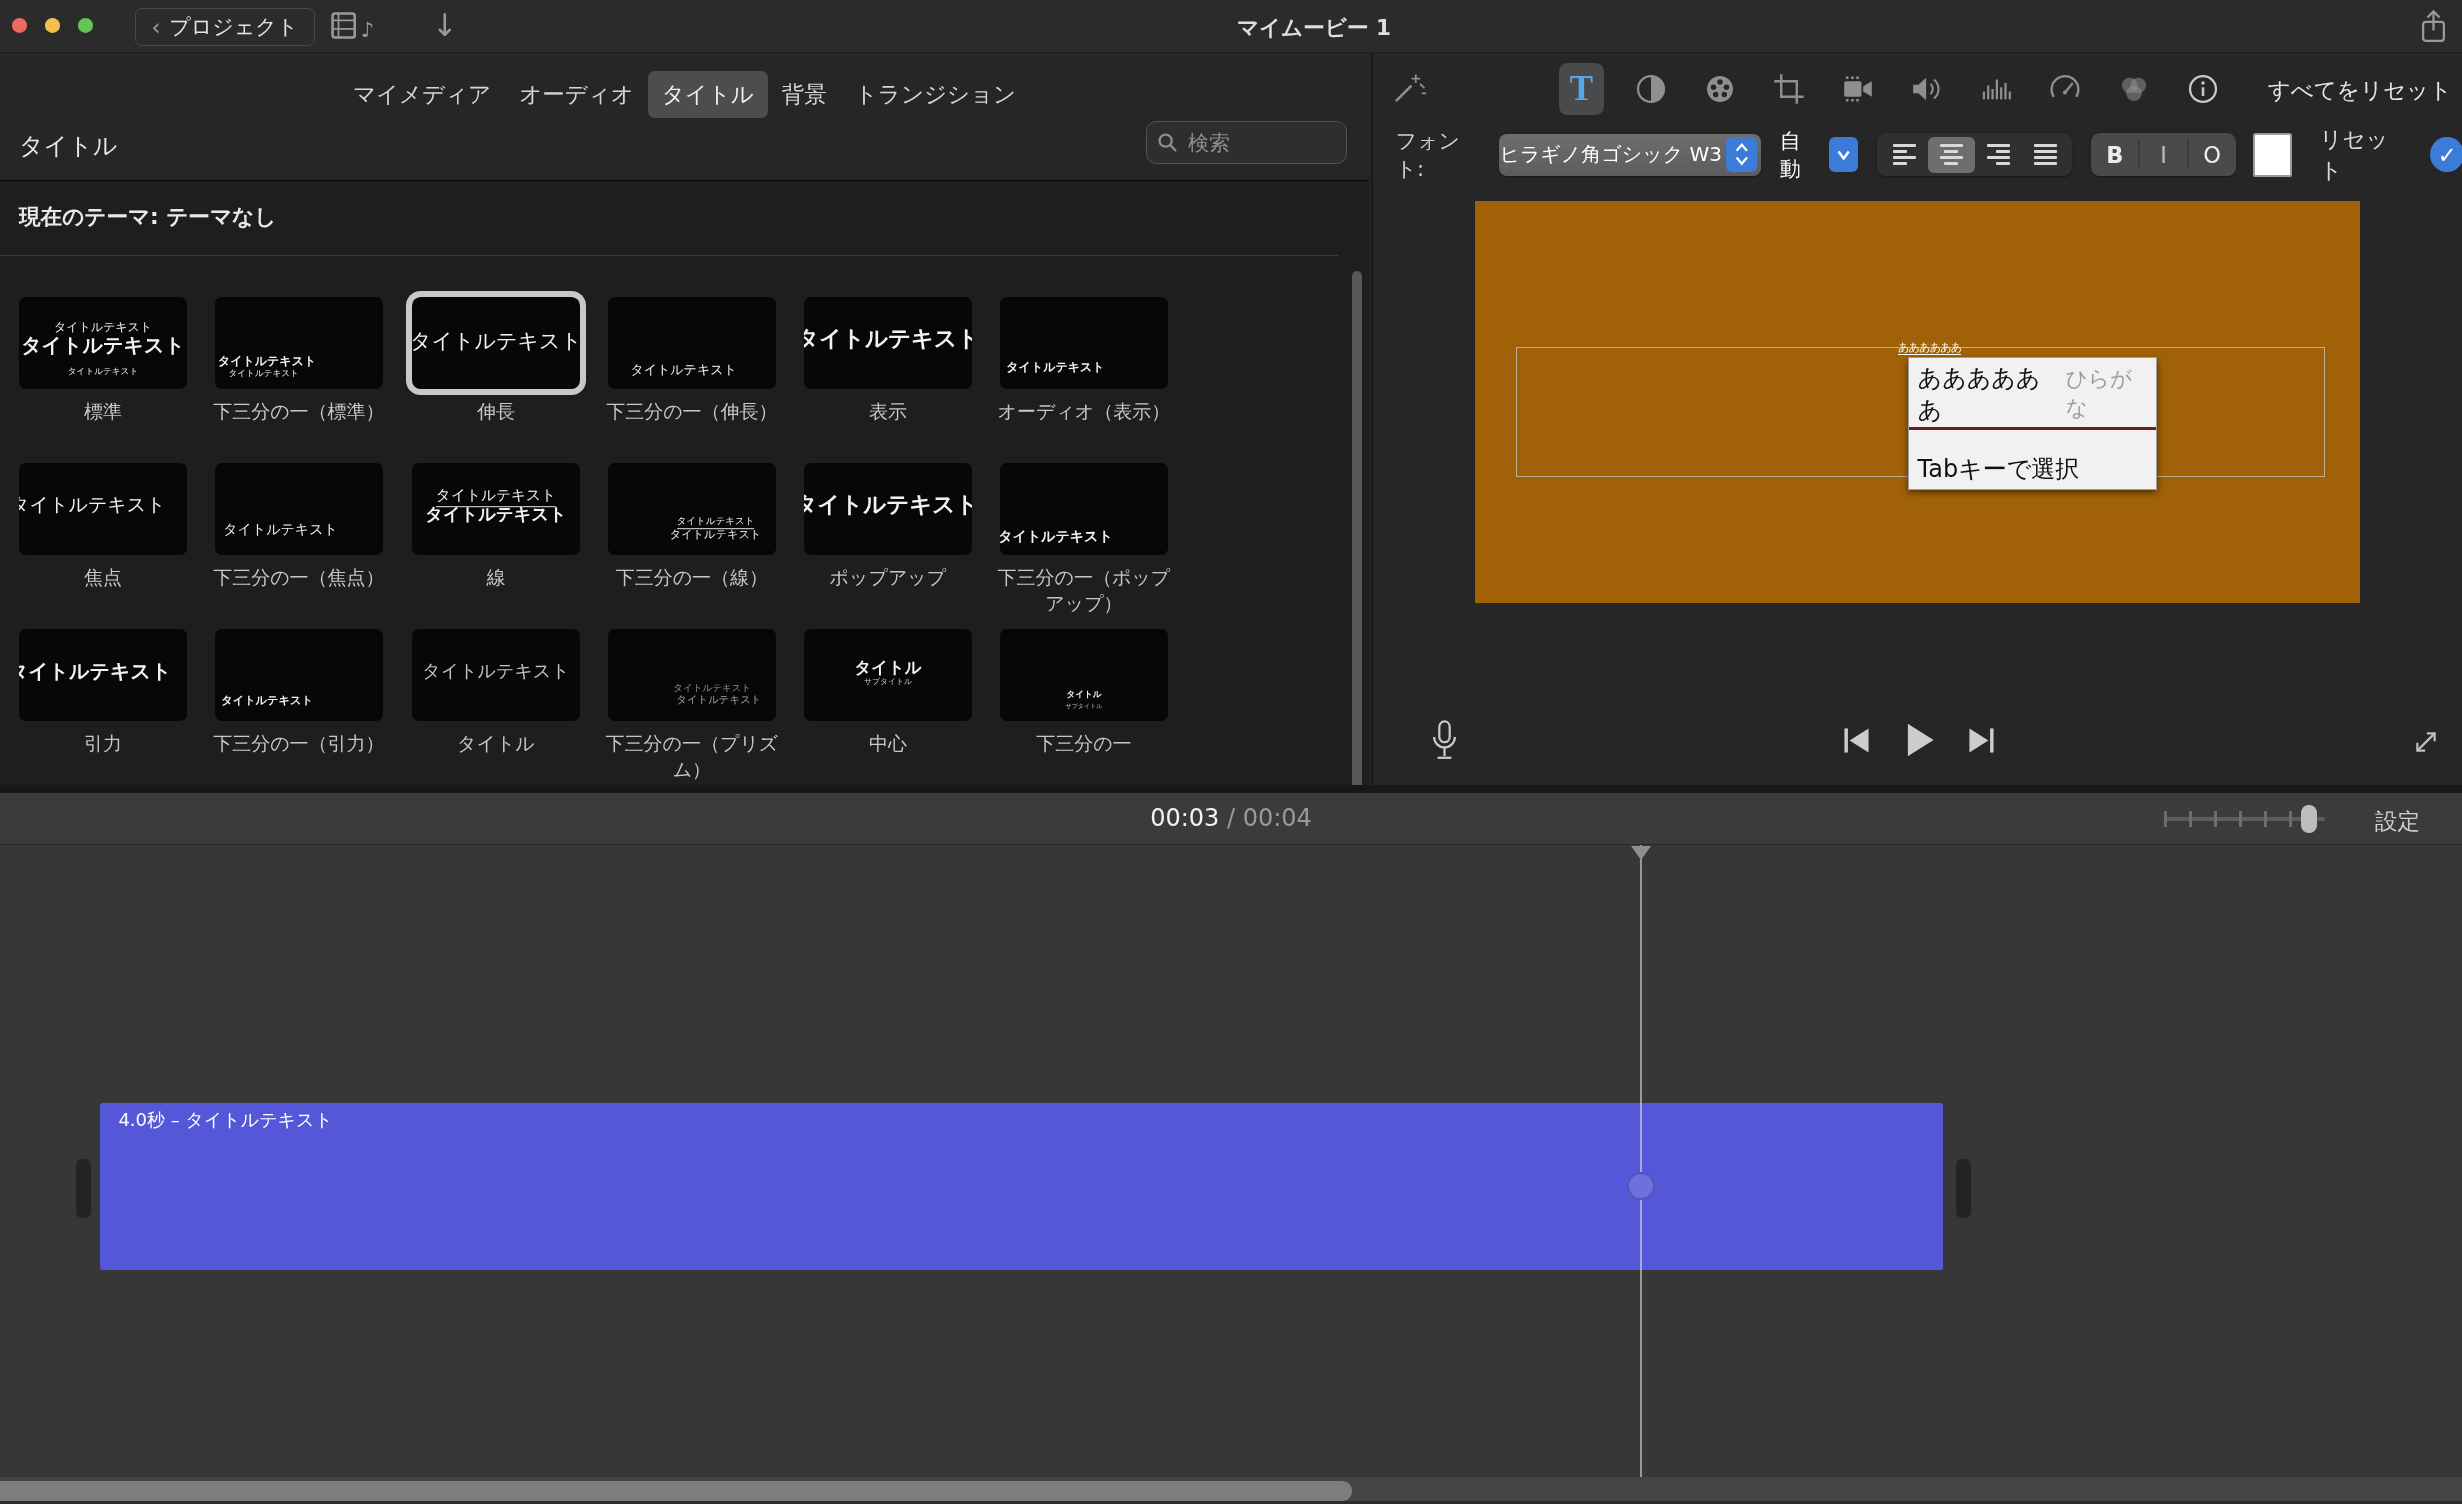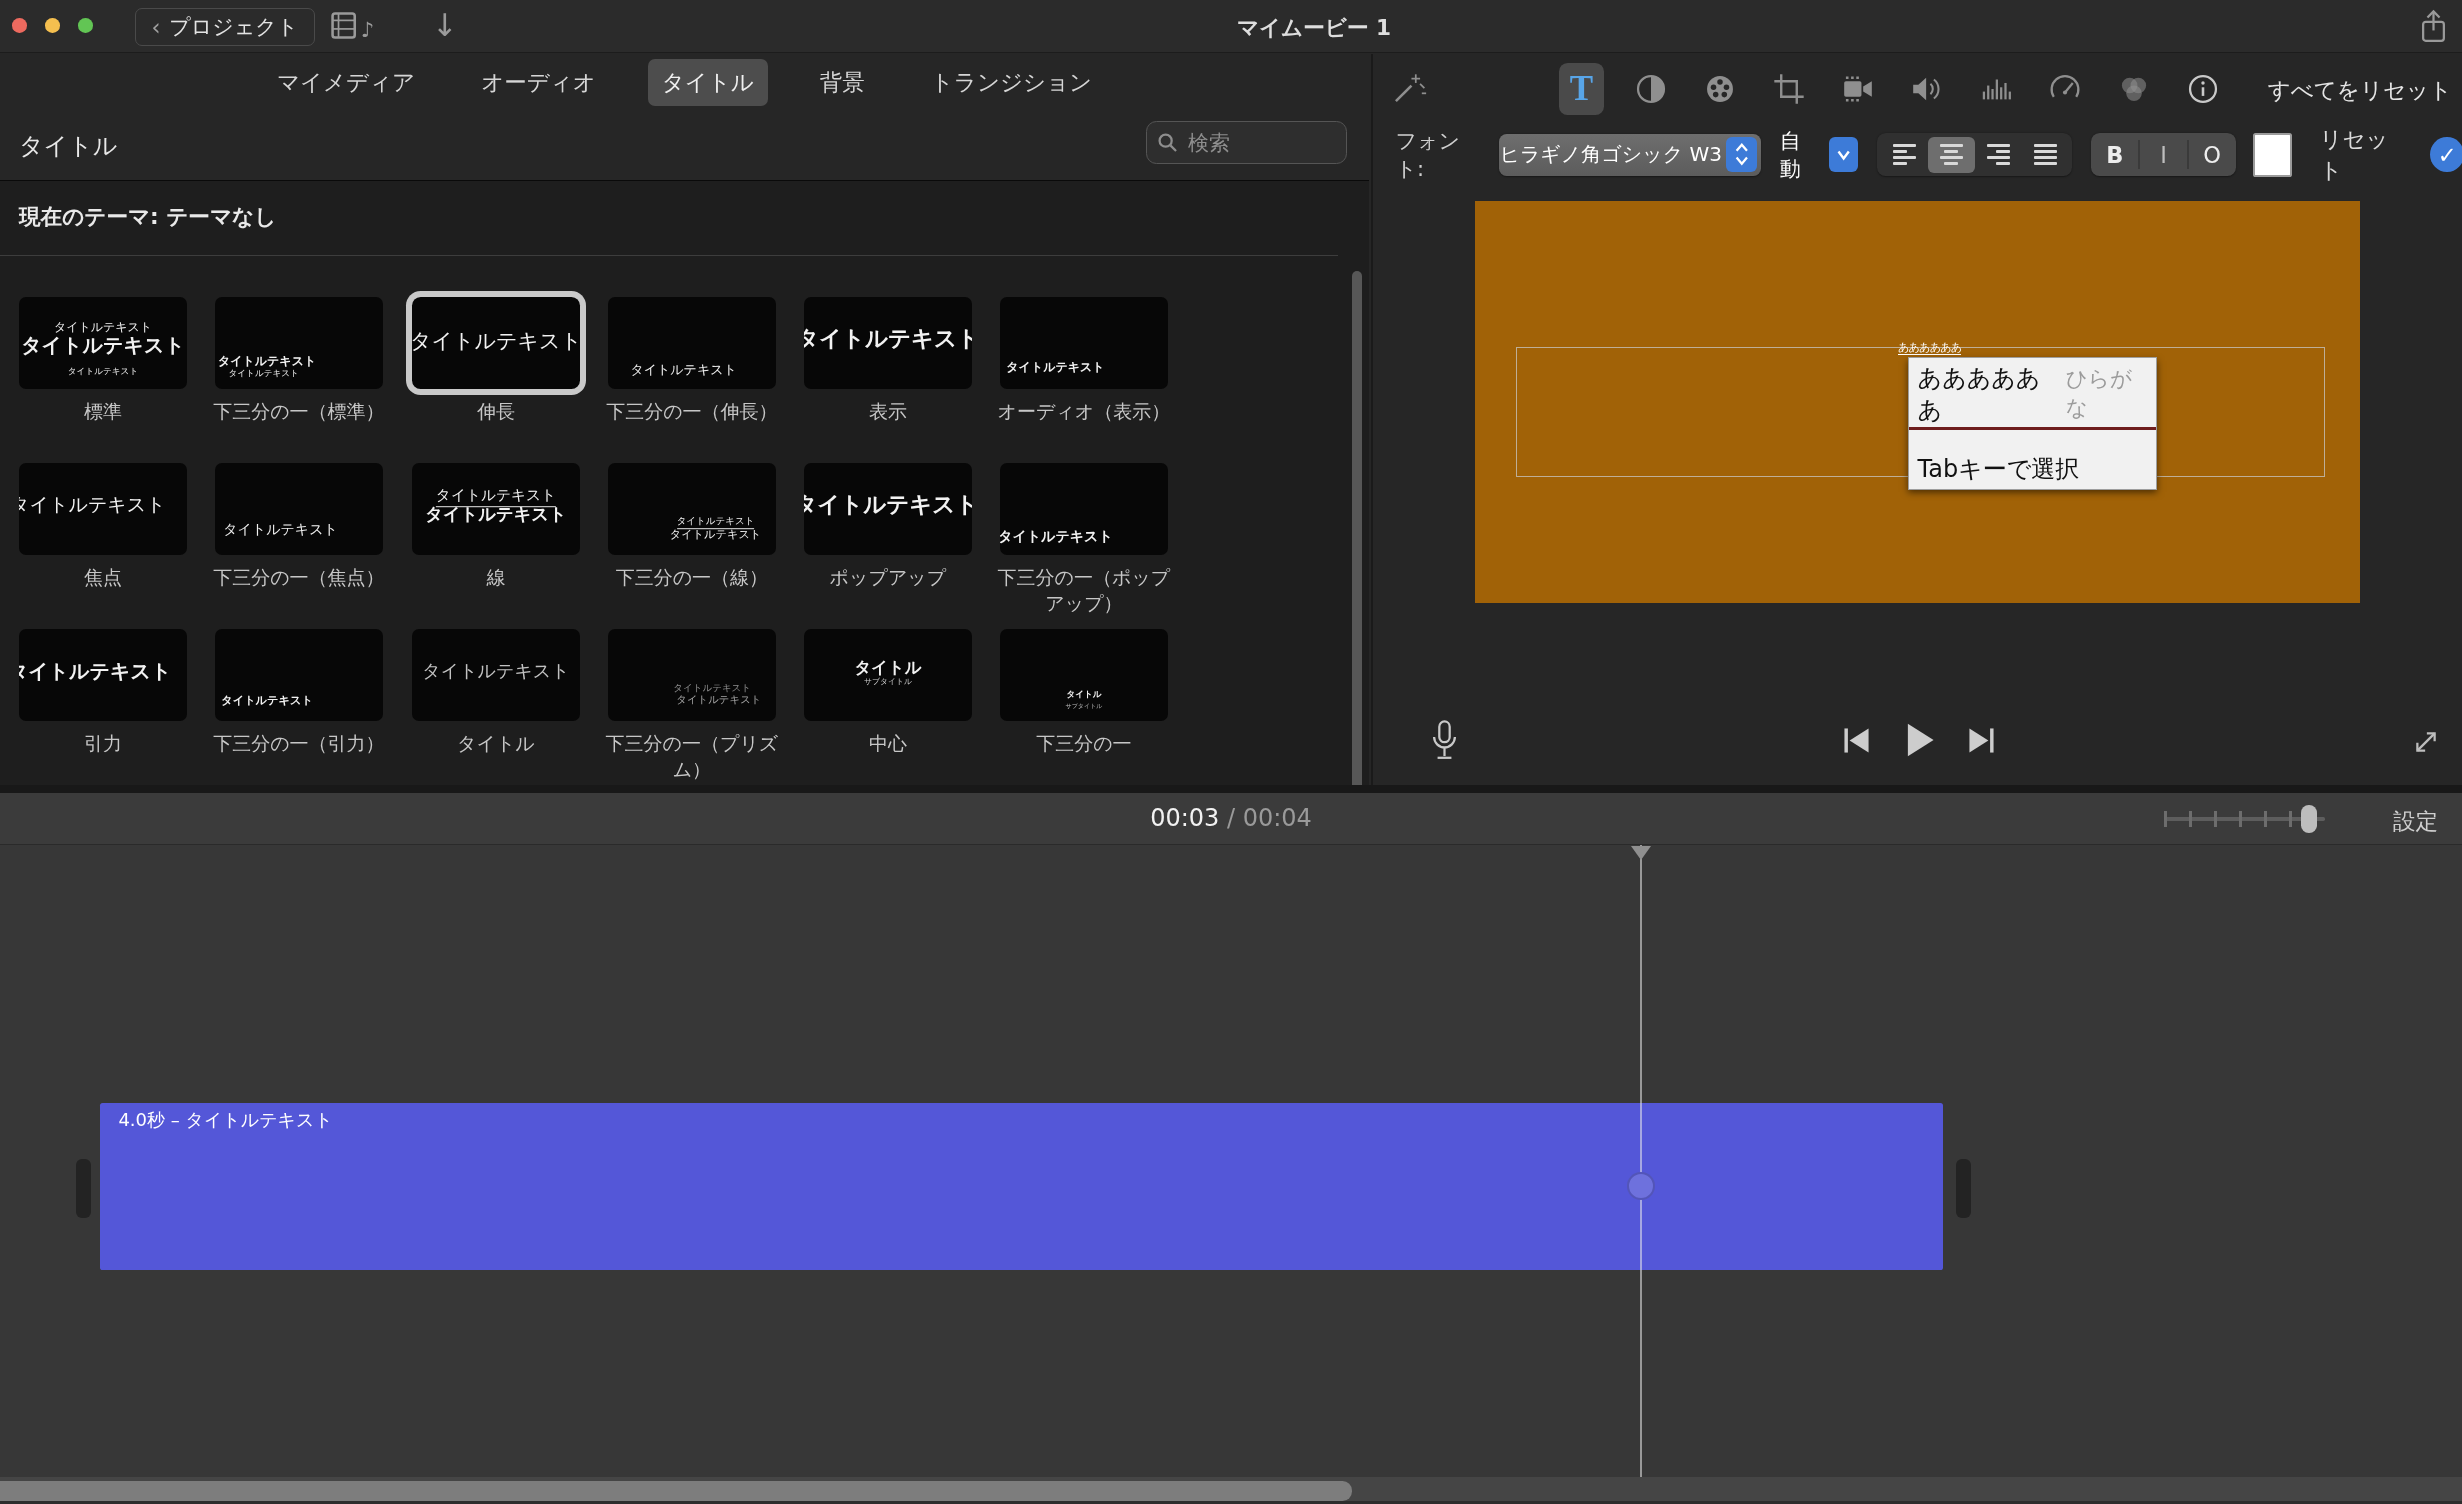--- a/index.html
+++ b/index.html
@@ -13,21 +13,21 @@
   
   #topbar{left:0;top:0;width:2462px;height:52px;background:#2b2b2b;border-bottom:1.7px solid #1c1c1c;}
   .light{width:14.7px;height:14.7px;border-radius:50%;top:18px;}
   #backbtn{left:135px;top:7.8px;height:36px;padding:0 15.6px;border:0.9px solid #4a4a4a;border-radius:7px;
     display:flex;align-items:center;gap:8.6px;color:#e3e3e3;font-size:21px;}
   #backbtn .chev{color:#9f9f9f;font-size:22.5px;}
   .topicon{color:#9a9a9a;}
   #wintitle{top:13px;left:1193px;width:242px;text-align:center;color:#dedede;font-size:21.6px;font-weight:600;}
   
   #leftpanel{left:0;top:54px;width:1369px;height:731px;background:#262626;}
-  #tabrow{left:0;top:0;width:100%;height:57px;display:flex;align-items:center;justify-content:center;gap:38px;}
+  #tabrow{left:0;top:12px;width:100%;height:57px;display:flex;align-items:center;justify-content:center;}
   .tab{color:#d6d6d6;font-size:22.5px;padding:7.8px 14px;border-radius:7px;white-space:nowrap;}
   .tab.sel{background:#4d4d4d;color:#f0f0f0;}
   #browserhead{left:0;top:57px;width:100%;height:69px;}
   #paneltitle{left:19px;top:19px;font-size:24px;color:#e8e8e8;}
   #searchbox{right:22.5px;top:10.4px;width:201px;height:43px;background:#2e2e2e;border:1.7px solid #555;
     border-radius:10.4px;display:flex;align-items:center;gap:8.6px;padding:0 10.4px;box-sizing:border-box;}
   #searchbox .ph{color:#8e8e8e;font-size:21px;}
   #browsercontent{left:0;top:126px;width:1369px;height:605px;background:#1e1e1e;border-top:1.7px solid #0a0a0a;overflow:hidden;}
   #themeline{left:19px;top:21px;font-size:21.6px;font-weight:600;color:#e9e9e9;}
   #themedivider{left:0;top:74px;width:1338px;height:0.9px;background:#3d3d3d;}
@@ -83,21 +83,21 @@
   
   #tlheaderline{left:0;top:785px;width:2462px;height:7.8px;background:#181818;}
   #tlheader{left:0;top:793px;width:2462px;height:52px;background:#3b3b3b;border-bottom:1.7px solid #2a2a2a;box-sizing:border-box;}
   #timewrap{left:50%;top:11.2px;transform:translateX(-50%);font-size:24px;white-space:nowrap;}
   #timecur{color:#f2f2f2;}
   #timesep,#timetotal{color:#9a9a9a;}
   #zoomslider{right:137px;top:12px;width:161px;height:28px;}
   #zoomslider .track{position:absolute;left:0;top:12px;width:161px;height:4.3px;background:#5d5d5d;border-radius:1.7px;}
   #zoomslider .tick{position:absolute;top:6px;width:2.6px;height:15.6px;background:#6d6d6d;}
   #zoomslider .thumb{position:absolute;left:137px;top:0;width:16.4px;height:28px;border-radius:7.8px;background:#bdbdbd;}
-  #tlsettings{right:24px;top:13px;font-size:22.5px;color:#cfcfcf;}
+  #tlsettings{right:42px;top:13px;font-size:22.5px;color:#cfcfcf;}
   #tlarea{left:0;top:845px;width:2462px;height:632px;background:#373737;}
   #clip{left:100px;top:258px;width:1843px;height:167px;background:#5457d8;border-radius:2.6px;}
   #cliplabel{left:10.4px;top:5.2px;font-size:18px;color:#fff;white-space:nowrap;margin-left:8px;}
   .handle{top:314px;width:14.7px;height:59px;background:#232323;border-radius:6px;}
   #playline{left:1640px;top:845px;width:1.7px;height:660px;background:rgba(235,235,235,.55);}
   #playtri{left:1631px;top:846px;width:0;height:0;border-left:10.4px solid transparent;border-right:10.4px solid transparent;border-top:14px solid #8f8f8f;}
   #playknob{left:1627px;top:1172px;width:28px;height:28px;border-radius:50%;background:#6e71dd;border:2.6px solid rgba(50,50,140,.45);box-sizing:border-box;}
   #hscrolltrack{left:0;top:1477px;width:2462px;height:28px;background:#454545;}
   #hscrollthumb{left:-12px;top:1480px;width:1364px;height:20px;background:#7d7d7d;border-radius:9.5px;}
   #bottomline{left:0;top:1501px;width:2462px;height:3.5px;background:#2d2d2d;}

